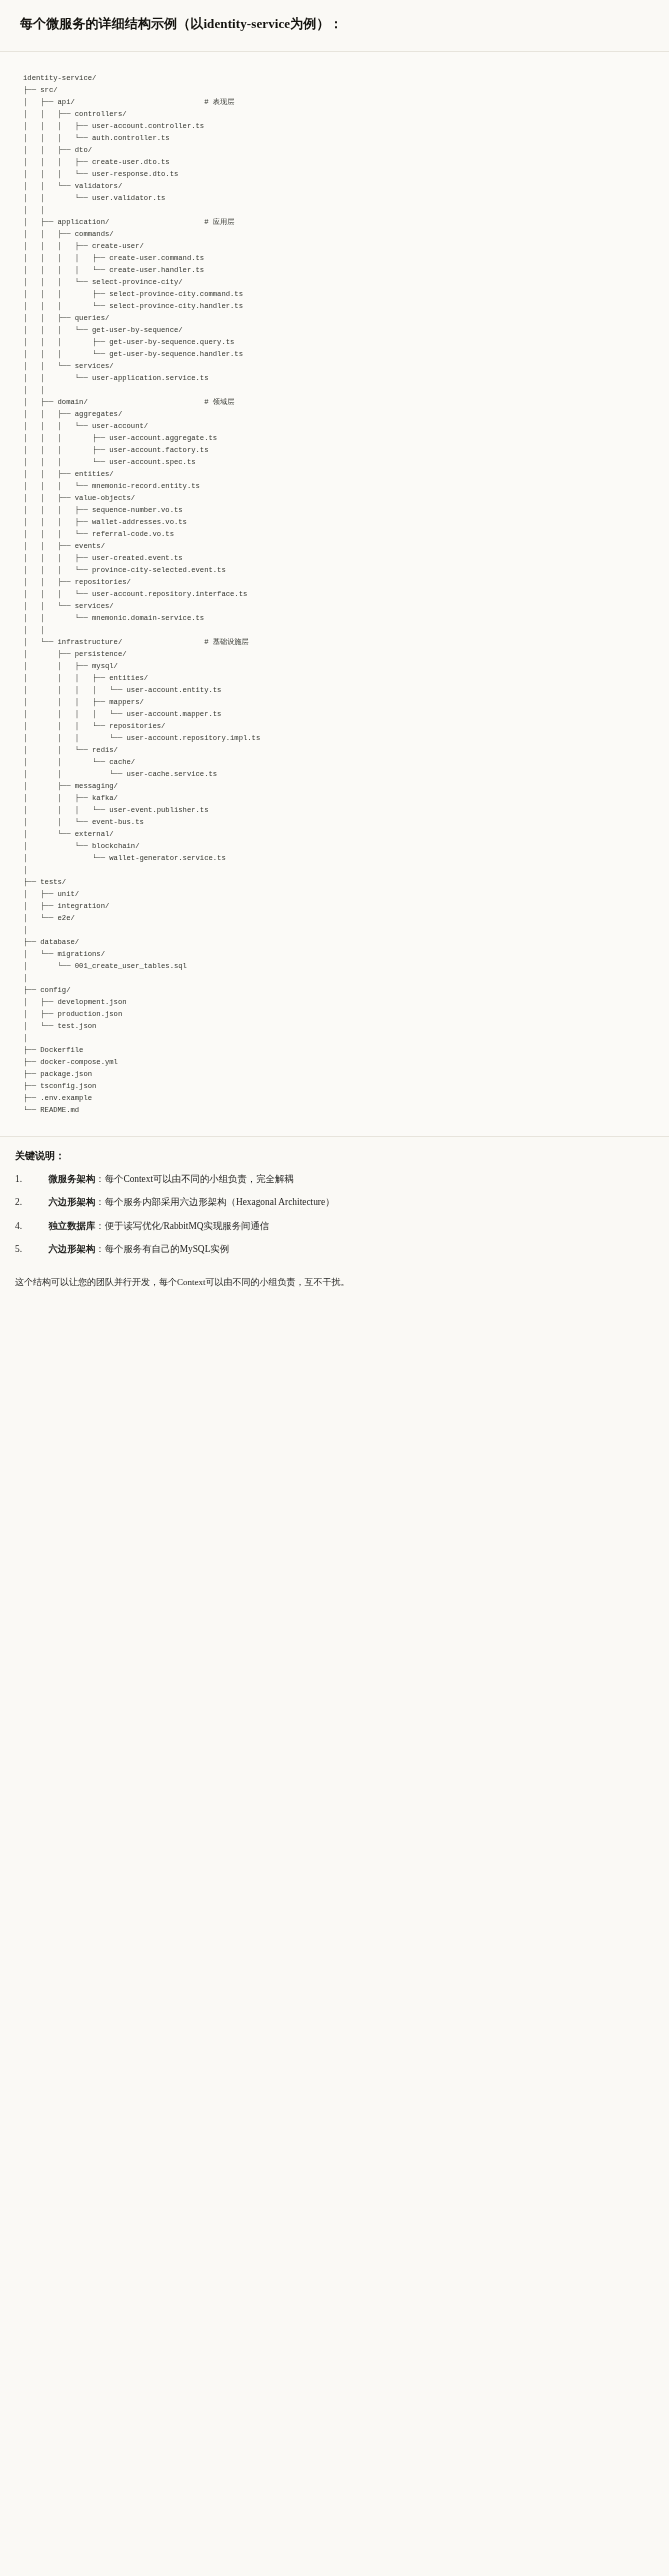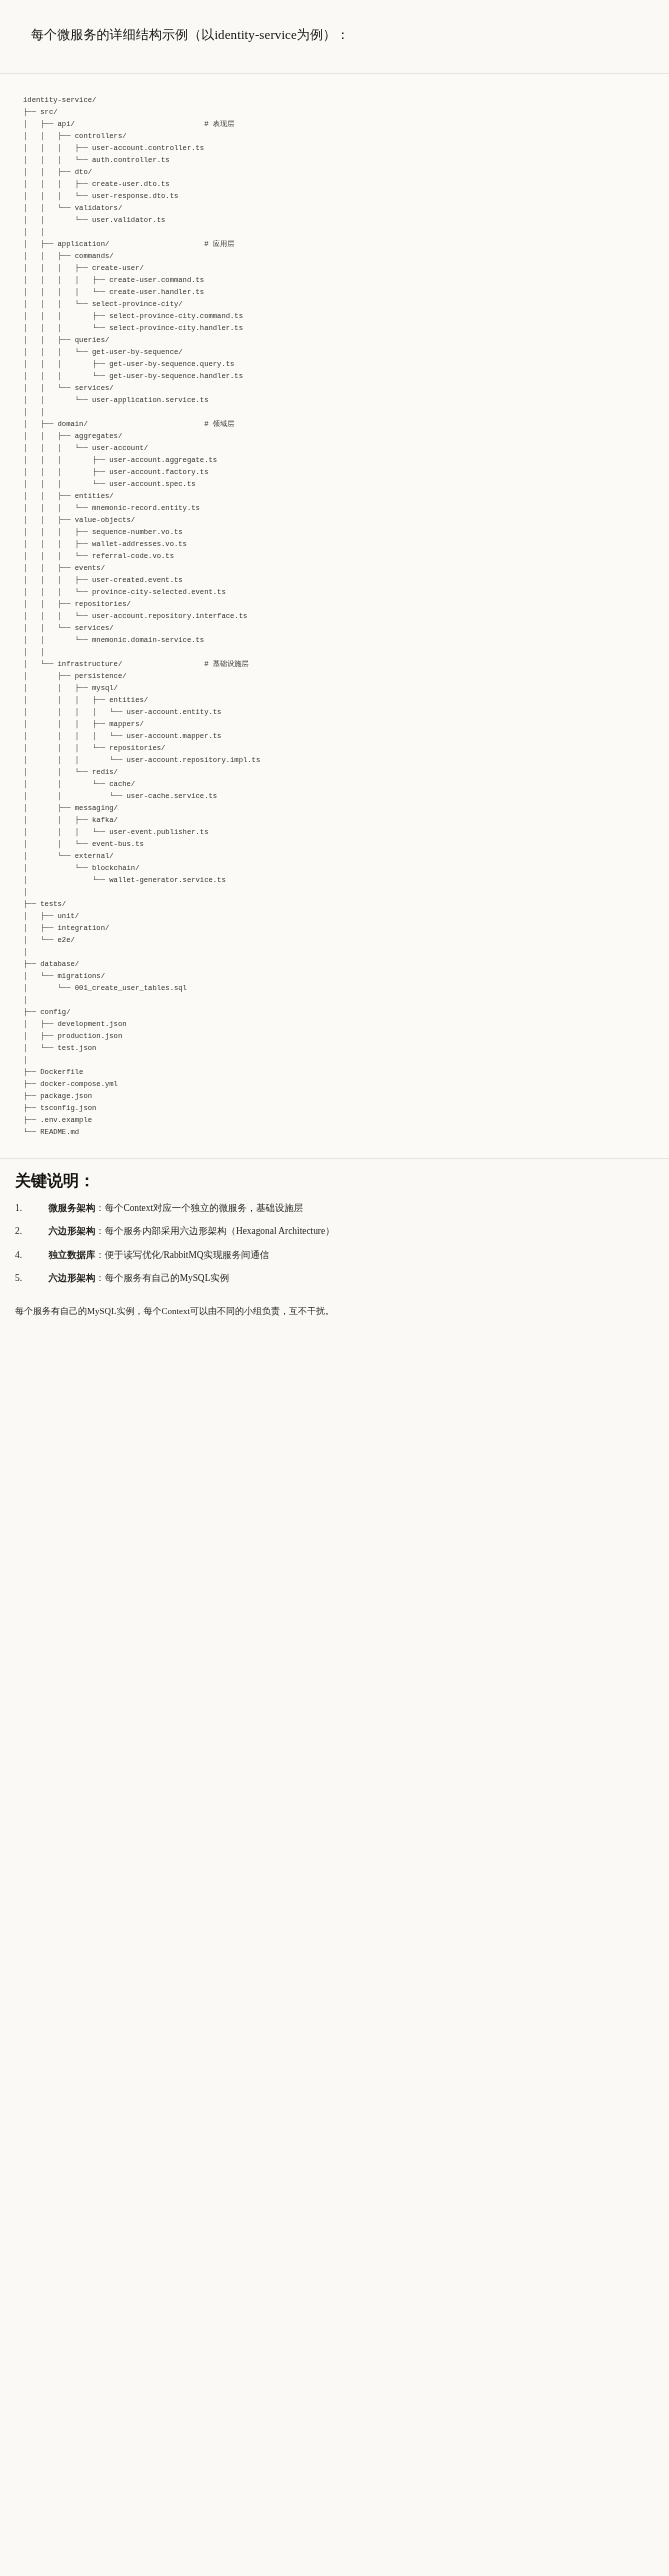--- a/index.html
+++ b/index.html
@@ -17,26 +17,26 @@
     width: 669px;
     box-sizing: border-box;
     background: #faf9f5;
   }
   
   .title-block {
     padding: 10px 15px 13.8px 15px;
   }
   .doc-title {
     font-family: "Liberation Serif", "DejaVu Serif", serif;
-    font-weight: normal;
+    font-weight: bold;
     font-size: 13px;
     line-height: 1.35;
     letter-spacing: 0.1px;
     color: #14130f;
-    margin: 16px;
+    margin: 5px;
   }
   .rule {
     height: 0.6px;
     background: #e7e4dc;
     width: 100%;
   }
   
   .code-block {
     padding: 12.5px 15px 11.3px 15px;
     background: #fbfaf7;
@@ -51,21 +51,21 @@
     letter-spacing: 0px;
     tab-size: 4;
   }
   
   .notes-block {
     padding: 12.5px 15px 6.3px 15px;
   }
   .notes-title {
     font-family: "Liberation Serif", "DejaVu Serif", serif;
     font-weight: bold;
-    font-size: 16px;
+    font-size: 10px;
     color: #14130f;
     margin: 0 0 8.8px 0;
   }
   ol.notes {
     list-style: none;
     margin: 0;
     padding: 0;
   }
   ol.notes li {
     font-family: "Liberation Serif", "DejaVu Serif", serif;
@@ -189,33 +189,33 @@
 └── README.md</pre>
   </div>
 
   <div class="rule"></div>
 
   <div class="notes-block">
     <h2 class="notes-title">关键说明：</h2>
     <ol class="notes">
       <li>
         <span class="num">1.</span>
-        <b>微服务架构</b><span>：</span><span>每个Context对应一个独立的微服务，基础设施层</span>
+        <b>微服务架构</b><span>：</span><span>每个Context可以由不同的小组负责，完全解耦</span>
       </li>
       <li>
         <span class="num">2.</span>
         <b>六边形架构</b><span>：</span><span>每个服务内部采用六边形架构（Hexagonal Architecture）</span>
       </li>
       <li>
         <span class="num">4.</span>
         <b>独立数据库</b><span>：</span><span>便于读写优化/RabbitMQ实现服务间通信</span>
       </li>
       <li>
         <span class="num">5.</span>
         <b>六边形架构</b><span>：</span><span>每个服务有自己的MySQL实例</span>
       </li>
     </ol>
   </div>
 
-  <p class="closing">每个服务有自己的MySQL实例，每个Context可以由不同的小组负责，互不干扰。</p>
+  <p class="closing">这个结构可以让您的团队并行开发，每个Context可以由不同的小组负责，互不干扰。</p>
 
 </div>
 
 
 </body></html>

